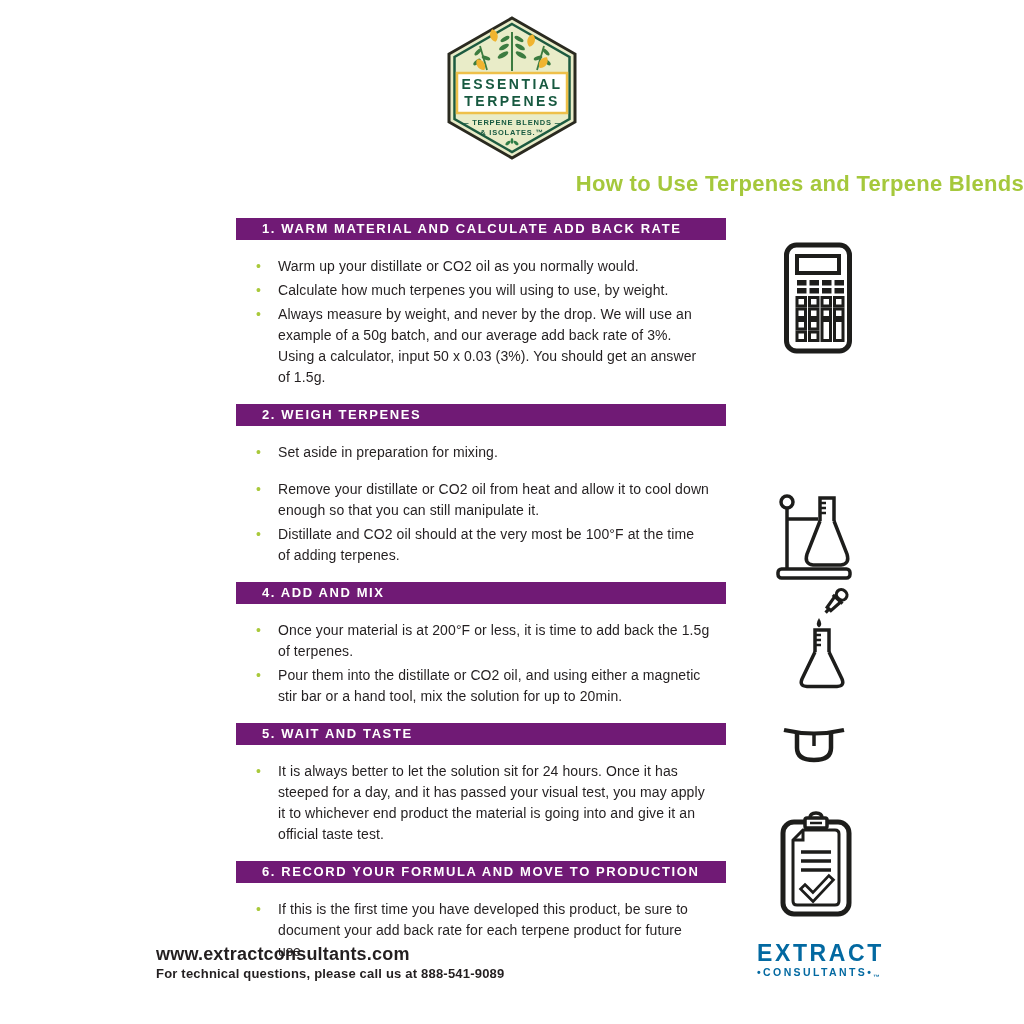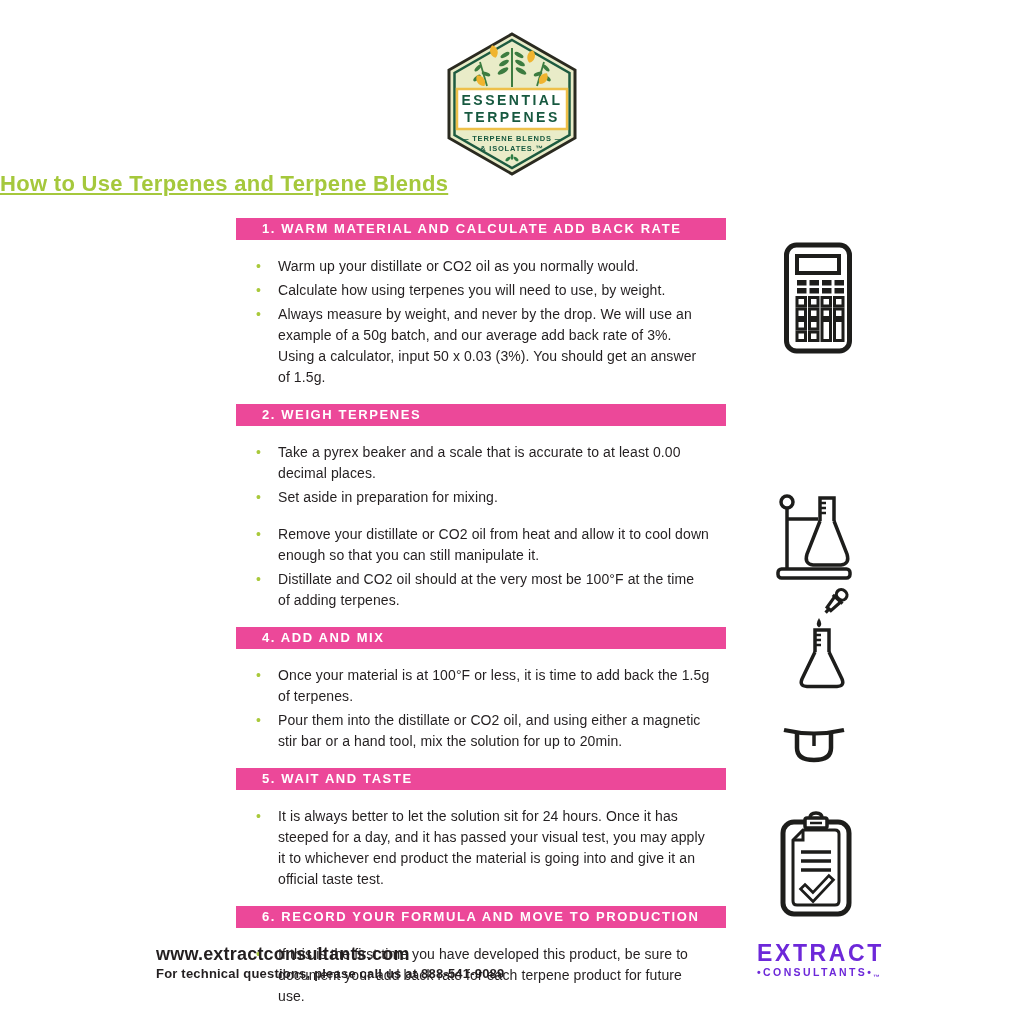--- a/index.html
+++ b/index.html
@@ -1,30 +1,30 @@
 <!DOCTYPE html>
 <html><head>
 <meta charset="utf-8">
 <style>
   html,body{margin:0;padding:0;background:#ffffff;}
   body{width:1024px;height:1024px;position:relative;font-family:"Liberation Sans",sans-serif;color:#231f20;}
   .page{position:absolute;inset:0;background:#fff;overflow:hidden;}
 
   
-  .logo{position:absolute;left:447px;top:32px;width:117px;height:144px;}
+  .logo{position:absolute;left:447px;top:16px;width:117px;height:144px;}
   .logo svg{display:block;}
 
   
-  .page-title{position:absolute;left:0;top:171px;width:1024px;text-align:left;
-    font-size:22px;font-weight:700;color:#a5c83c;letter-spacing:.3px;text-decoration:underline;}
+  .page-title{position:absolute;left:0;top:171px;width:1024px;text-align:right;
+    font-size:22px;font-weight:700;color:#a5c83c;letter-spacing:.3px;}
 
   
   .content{position:absolute;left:236px;top:218px;width:490px;}
   section{margin:0 0 3px 0;}
-  .bar{background:#ec4899;color:#ffffff;font-size:13px;font-weight:700;
+  .bar{background:#701a75;color:#ffffff;font-size:13px;font-weight:700;
     letter-spacing:1.6px;text-transform:uppercase;height:22px;line-height:22px;
     padding-left:26px;box-sizing:border-box;margin-bottom:9px;}
   ul.bullets{list-style:none;margin:16px;padding:0;}
   ul.bullets li{display:flex;font-size:14px;line-height:21px;font-weight:500;
     margin-bottom:3px;letter-spacing:.1px;}
   ul.bullets li::before{content:"•";color:#a9c93b;flex:0 0 22px;padding-left:4px;
     font-size:14px;}
 
   
   .icon{position:absolute;}
@@ -32,21 +32,21 @@
   .ic-calculator{left:783px;top:242px;width:70px;height:112px;}
   .ic-scale{left:779px;top:398px;width:72px;height:60px;}
   .ic-flaskstand{left:772px;top:491px;width:84px;height:90px;}
   .ic-dropper{left:787px;top:586px;width:70px;height:104px;}
   .ic-tongue{left:782px;top:721px;width:64px;height:48px;}
   .ic-clipboard{left:779px;top:811px;width:74px;height:106px;}
 
   
   .site{position:absolute;left:156px;top:944px;font-size:18px;font-weight:700;letter-spacing:.2px;}
   .phone{position:absolute;left:156px;top:966px;font-size:13px;font-weight:600;letter-spacing:.2px;}
-  .brand{position:absolute;left:757px;top:941px;text-align:left;color:#6d28d9;}
+  .brand{position:absolute;left:757px;top:941px;text-align:left;color:#0369a1;}
   .brand-top{font-size:23px;font-weight:800;letter-spacing:2.6px;line-height:24px;}
   .brand-bottom{font-size:10.5px;font-weight:800;letter-spacing:2.4px;margin-top:1px;}
   .brand-tm{font-size:6.5px;font-weight:700;vertical-align:sub;letter-spacing:0;}
 </style>
 </head>
 <body>
 
 <div class="page">
 
   <div class="logo">
@@ -91,56 +91,53 @@
 
   <div class="content">
 
     <section>
       <div class="bar">1. WARM MATERIAL AND CALCULATE ADD BACK RATE</div>
       <ul class="bullets">
         <li>
             <span>Warm up your distillate or CO2 oil as you normally would.</span>
           </li>
         <li>
-            <span>Calculate how using terpenes you will need to use, by weight.</span>
+            <span>Calculate how much terpenes you will using to use, by weight.</span>
           </li>
         <li>
             <span>Always measure by weight, and never by the drop. We will use an example of a 50g batch, and our average add back rate of 3%. Using a calculator, input 50 x 0.03 (3%). You should get an answer of 1.5g.</span>
           </li>
       </ul>
     </section>
 
     <section>
       <div class="bar">2. WEIGH TERPENES</div>
       <ul class="bullets">
         <li>
-            <span>Take a pyrex beaker and a scale that is accurate to at least 0.00 decimal places.</span>
-          </li>
-        <li>
             <span>Set aside in preparation for mixing.</span>
           </li>
       </ul>
     </section>
 
     <section>
       <ul class="bullets">
         <li>
             <span>Remove your distillate or CO2 oil from heat and allow it to cool down enough so that you can still manipulate it.</span>
           </li>
         <li>
             <span>Distillate and CO2 oil should at the very most be 100°F at the time of adding terpenes.</span>
           </li>
       </ul>
     </section>
 
     <section>
       <div class="bar">4. ADD AND MIX</div>
       <ul class="bullets">
         <li>
-            <span>Once your material is at 100°F or less, it is time to add back the 1.5g of terpenes.</span>
+            <span>Once your material is at 200°F or less, it is time to add back the 1.5g of terpenes.</span>
           </li>
         <li>
             <span>Pour them into the distillate or CO2 oil, and using either a magnetic stir bar or a hand tool, mix the solution for up to 20min.</span>
           </li>
       </ul>
     </section>
 
     <section>
       <div class="bar">5. WAIT AND TASTE</div>
       <ul class="bullets">

